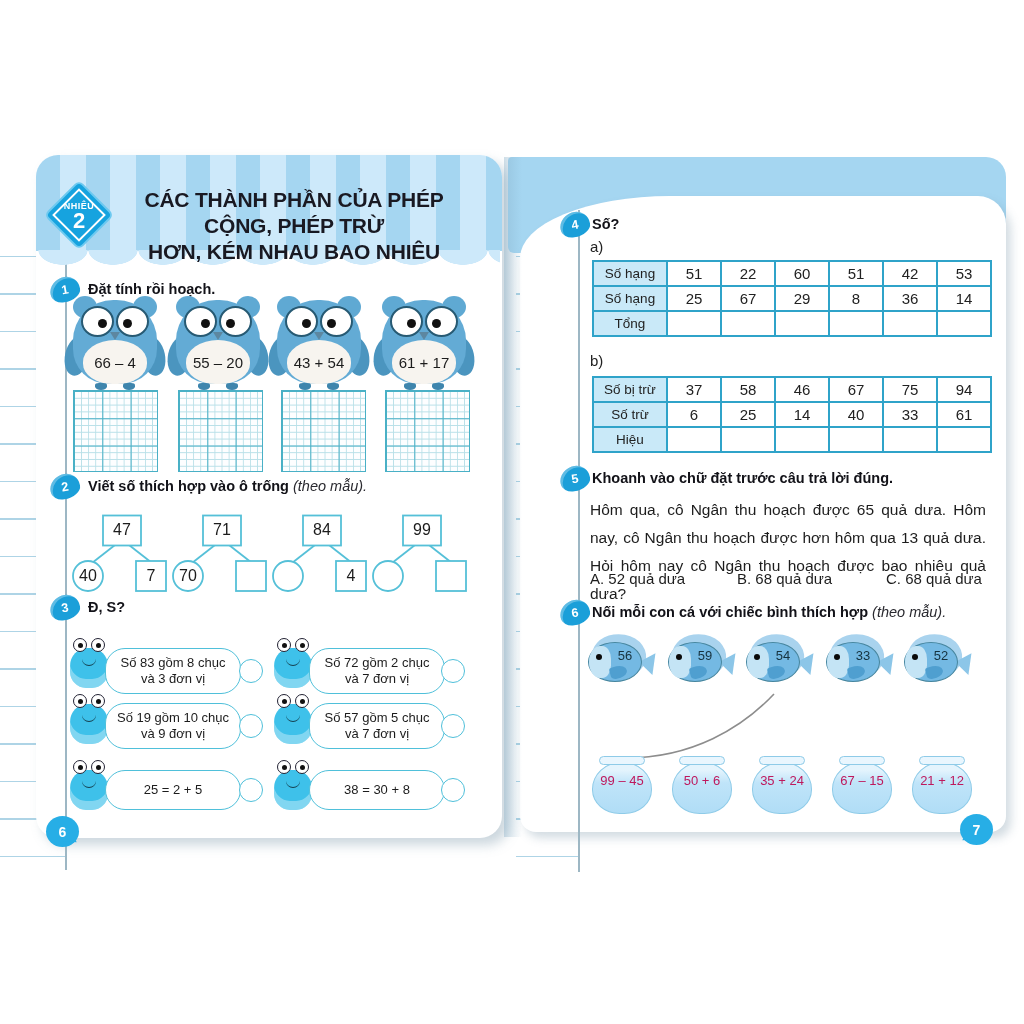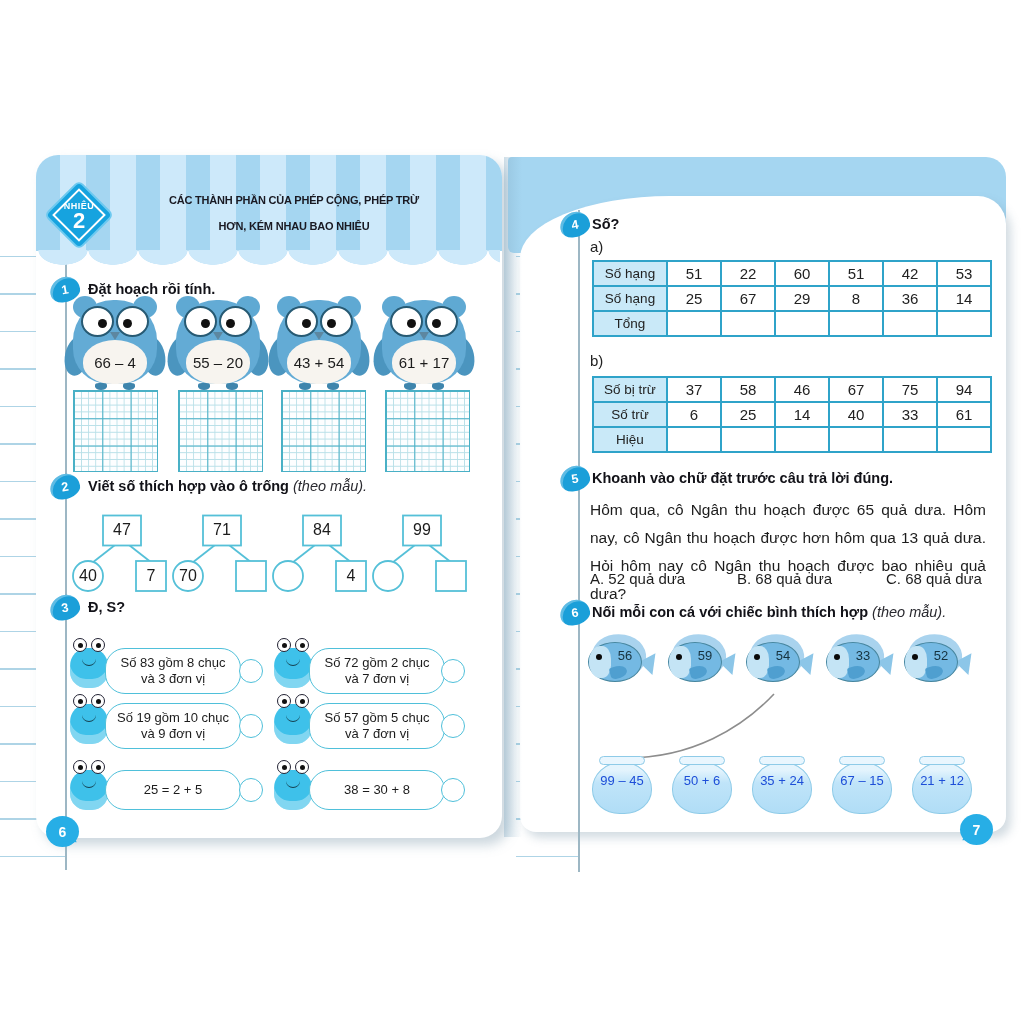--- a/index.html
+++ b/index.html
@@ -27,21 +27,21 @@
   .awning::after { content:""; position:absolute; left:2px; right:2px; bottom:-14px; height:15px;
     background:radial-gradient(25px 15px at 25px 0,#cde9fa 97%,transparent 100%);
     background-size:50px 15px; background-repeat:repeat-x; }
   .diamond { position:absolute; left:54px; top:190px; width:50px; height:50px; background:#16a3df;
     border:2px solid #6cc9f0; outline:2px solid #fff; outline-offset:-8px; transform:rotate(45deg); border-radius:6px; }
   .diamond-txt { position:absolute; left:46px; top:191px; width:66px; height:50px; display:flex; flex-direction:column;
     align-items:center; justify-content:center; color:#fff; font-weight:bold; }
   .diamond-txt .wk { font-size:9px; letter-spacing:.5px; }
   .diamond-txt .num { font-size:22px; line-height:20px; }
   .main-title { position:absolute; left:108px; top:187px; width:372px; text-align:center;
-    font-weight:bold; font-size:11px; line-height:26px; color:#191922; letter-spacing:-.2px; }
+    font-weight:bold; font-size:21px; line-height:26px; color:#191922; letter-spacing:-.2px; }
 
   
   .exnum { position:absolute; width:30px; height:25px; background:#1b9fd9; color:#fff; font-weight:bold;
     font-size:12.5px; display:flex; align-items:center; justify-content:center;
     border-radius:55% 45% 60% 40% / 60% 55% 45% 40%; transform:rotate(-10deg);
     box-shadow:inset 2px 2px 0 rgba(255,255,255,.3); }
   .exhead { position:absolute; font-weight:bold; font-size:14.5px; color:#121218; }
   .exhead i { font-weight:normal; color:#2a2a30; }
 
   
@@ -131,21 +131,21 @@
     border-radius:20% 70% 60% 40%; transform:rotate(-15deg); }
   .fi-eye { position:absolute; left:8px; top:16px; width:6px; height:6px; background:#0a0a0a; border-radius:50%; }
   .fi-num { position:absolute; left:22px; top:10px; width:30px; text-align:center; font-size:13px; color:#16323e; }
   .bowl { position:absolute; top:756px; width:60px; height:58px; }
   .bo-rim { position:absolute; left:7px; top:0; width:46px; height:9px; background:#e9f6fe;
     border:1.4px solid #8ecbe8; border-radius:5px; z-index:2; }
   .bo-body { position:absolute; left:0; top:6px; width:60px; height:52px;
     background:linear-gradient(#e4f4fd 14%,#bfe4f9 40%,#b0ddf6); border:1.4px solid #8ecbe8;
     border-radius:48% 48% 46% 46% / 52% 52% 46% 46%; }
   .bo-label { position:absolute; left:0; top:17px; width:60px; text-align:center; font-size:13px;
-    color:#1d4ed8; z-index:3; }
+    color:#be185d; z-index:3; }
 
   .connector { position:absolute; left:600px; top:680px; z-index:2; }
 </style>
 </head>
 <body>
 
 <div id="canvas">
 
   <div class="ruled" style="left:0;top:256px;width:65px;height:612px"></div>
   <div class="ruled" style="left:516px;top:256px;width:62px;height:612px"></div>
@@ -163,21 +163,21 @@
   <div class="diamond-txt">
     <span class="wk">NHIÊU</span>
     <span class="num">2</span>
   </div>
   <div class="main-title">
     <div>CÁC THÀNH PHẦN CỦA PHÉP CỘNG, PHÉP TRỪ</div>
     <div>HƠN, KÉM NHAU BAO NHIÊU</div>
   </div>
 
   <div class="exnum" style="left:50px;top:277px">1</div>
-  <div class="exhead" style="left:88px;top:281px">Đặt hoạch rồi tính.</div>
+  <div class="exhead" style="left:88px;top:281px">Đặt tính rồi hoạch.</div>
 
   <div class="owl" style="left:67px">
     <div class="owl-ear l"></div>
       <div class="owl-ear r"></div>
     <div class="owl-wing l"></div>
       <div class="owl-wing r"></div>
     <div class="owl-body"></div>
     <div class="owl-eye l">
         <i></i>
       </div>

